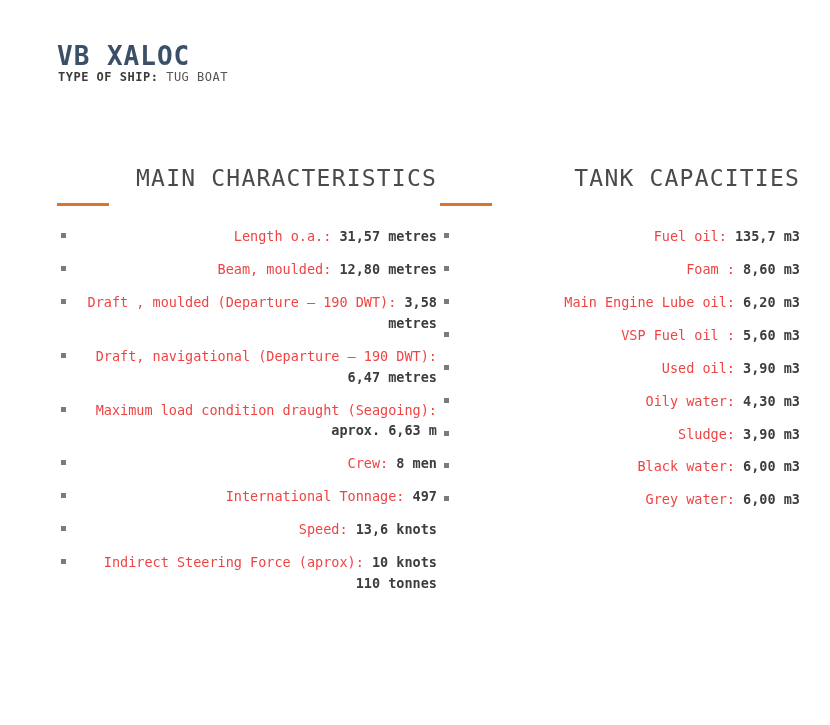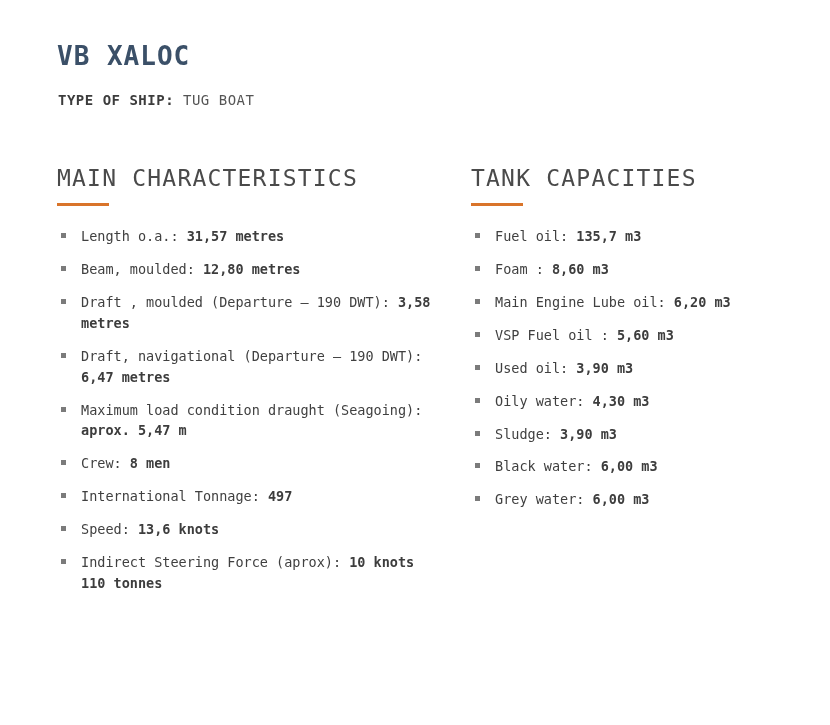--- a/index.html
+++ b/index.html
@@ -13,35 +13,36 @@
     font-family: "DejaVu Sans Mono", monospace;
     color: #4a4a4a;
     overflow: hidden;
   }
   .page {
     position: relative;
     width: 830px;
     height: 725px;
     padding: 0;
     box-sizing: border-box;
+    text-align: right;
   }
   .ship-title {
     position: absolute;
     left: 57px;
     top: 24px;
     font-size: 26px;
     letter-spacing: 1px;
     color: #3b5068;
     font-family: "DejaVu Sans Mono", monospace;
   }
   .ship-type-row {
     position: absolute;
     left: 58px;
-    top: 92px;
-    font-size: 14px;
+    top: 70px;
+    font-size: 12px;
     color: #4a4a4a;
     letter-spacing: 0.5px;
     white-space: nowrap;
   }
   .ship-type-label {
     font-weight: bold;
     color: #3c3c3c;
   }
   .ship-type-value {
     font-weight: normal;
@@ -49,21 +50,21 @@
   }
   .col {
     position: absolute;
     top: 165px;
   }
   .col-left {
     left: 57px;
     width: 380px;
   }
   .col-right {
-    left: 471px;
+    left: 440px;
     width: 360px;
   }
   .section-heading {
     font-size: 23px;
     letter-spacing: 1.2px;
     color: #4a4a4a;
     margin: 0 0 12px 0;
     font-weight: normal;
     font-family: "DejaVu Sans Mono", monospace;
   }
@@ -90,21 +91,21 @@
     content: "";
     position: absolute;
     left: 4px;
     top: 7px;
     width: 5px;
     height: 5px;
     background: #7b7b7b;
   }
   .lbl {
     font-weight: normal;
-    color: #404040;
+    color: #ef4444;
   }
   .val {
     font-weight: bold;
     color: #3d3d3d;
   }
 </style>
 </head>
 <body>
 
 <div class="page">
@@ -117,21 +118,21 @@
   </div>
 
   <div class="col col-left">
     <h2 class="section-heading">MAIN CHARACTERISTICS</h2>
     <div class="heading-rule"></div>
     <ul class="spec-list">
       <li><span class="lbl">Length o.a.: </span><span class="val">31,57 metres</span></li>
       <li><span class="lbl">Beam, moulded: </span><span class="val">12,80 metres</span></li>
       <li><span class="lbl">Draft , moulded (Departure – 190 DWT): </span><span class="val">3,58 metres</span></li>
       <li><span class="lbl">Draft, navigational (Departure – 190 DWT): </span><span class="val">6,47 metres</span></li>
-      <li><span class="lbl">Maximum load condition draught (Seagoing): </span><span class="val">aprox. 5,47 m</span></li>
+      <li><span class="lbl">Maximum load condition draught (Seagoing): </span><span class="val">aprox. 6,63 m</span></li>
       <li><span class="lbl">Crew: </span><span class="val">8 men</span></li>
       <li><span class="lbl">International Tonnage: </span><span class="val">497</span></li>
       <li><span class="lbl">Speed: </span><span class="val">13,6 knots</span></li>
       <li><span class="lbl">Indirect Steering Force (aprox): </span><span class="val">10 knots 110 tonnes</span></li>
     </ul>
   </div>
 
   <div class="col col-right">
     <h2 class="section-heading">TANK CAPACITIES</h2>
     <div class="heading-rule"></div>

